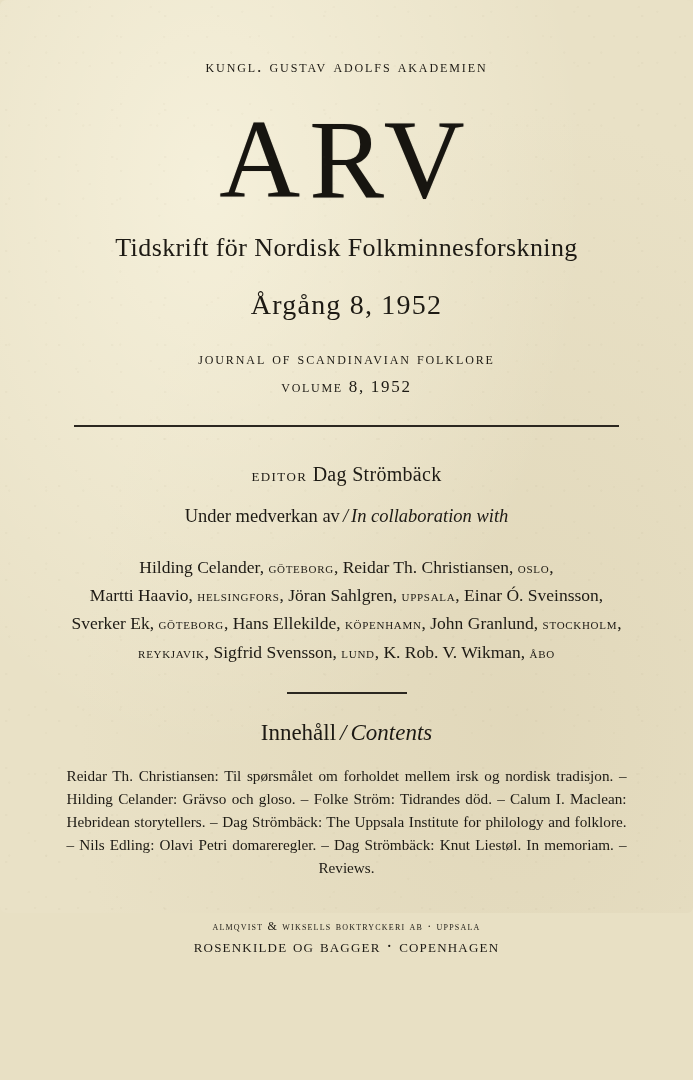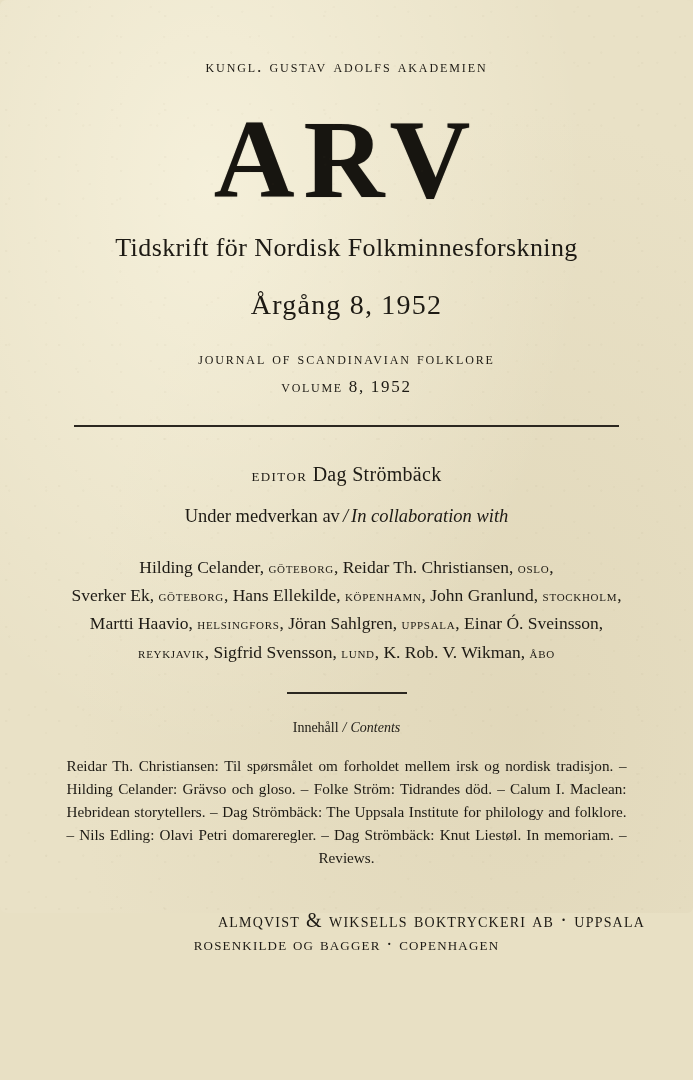--- a/index.html
+++ b/index.html
@@ -51,21 +51,21 @@
     font-variant: small-caps;
     text-transform: lowercase;
   }
   .academy::first-letter { }
 
   .arv-title {
     margin: 26px 0 0 0;
     font-size: 112px;
     line-height: 1;
     letter-spacing: 9px;
-    font-weight: bold;
+    font-weight: normal;
     font-family: "Liberation Serif", serif;
     color: #171510;
     text-shadow: 0 0 1px rgba(23,21,16,0.35);
   }
 
   .subtitle {
     margin: 18px 0 0 0;
     font-size: 26px;
     letter-spacing: 0.4px;
   }
@@ -134,41 +134,40 @@
   }
   .editors-list .sc {
     font-variant: small-caps;
     text-transform: lowercase;
     letter-spacing: 0.7px;
     font-size: 16px;
   }
 
   .contents-head {
     margin: 26px 0 0 0;
-    font-size: 14px;
+    font-size: 23px;
   }
   .contents-head .it { font-style: italic; }
   .contents-head .sep { font-style: italic; padding: 0 4px; }
 
   .contents-body {
     margin: 18px auto 0 auto;
     width: 560px;
     font-size: 15.2px;
     line-height: 1.52;
     text-align: justify;
     text-align-last: center;
   }
 
   .imprint {
     margin: 40px 0 0 0;
-    font-size: 20px;
+    font-size: 12px;
     letter-spacing: 1.2px;
     font-variant: small-caps;
     text-transform: lowercase;
-    text-align: right;
   }
   .imprint2 {
     margin: 2px 0 0 0;
     font-size: 18px;
     letter-spacing: 1.2px;
     font-variant: small-caps;
     text-transform: lowercase;
   }
 </style>
 </head>
@@ -194,22 +193,22 @@
     <span class="sc">Editor</span>
     <span>Dag Strömbäck</span>
   </p>
 
   <p class="collab">
     <span>Under medverkan av</span><span class="sep">/</span><span class="it">In collaboration with</span>
   </p>
 
   <div class="editors-list" id="editors-list">
       <div><span>Hilding Celander, </span><span class="sc">Göteborg</span><span>, Reidar Th. Christiansen, </span><span class="sc">Oslo</span><span>,</span></div>
+      <div><span>Martti Haavio, </span><span class="sc">Helsingfors</span><span>, Jöran Sahlgren, </span><span class="sc">Uppsala</span><span>, Einar Ó. Sveinsson,</span></div>
       <div><span>Sverker Ek, </span><span class="sc">Göteborg</span><span>, Hans Ellekilde, </span><span class="sc">Köpenhamn</span><span>, John Granlund, </span><span class="sc">Stockholm</span><span>,</span></div>
-      <div><span>Martti Haavio, </span><span class="sc">Helsingfors</span><span>, Jöran Sahlgren, </span><span class="sc">Uppsala</span><span>, Einar Ó. Sveinsson,</span></div>
       <div><span class="sc">Reykjavik</span><span>, Sigfrid Svensson, </span><span class="sc">Lund</span><span>, K. Rob. V. Wikman, </span><span class="sc">Åbo</span></div>
     </div>
 
   <hr class="rule-short">
 
   <p class="contents-head">
     <span>Innehåll</span><span class="sep">/</span><span class="it">Contents</span>
   </p>
 
   <p class="contents-body">Reidar Th. Christiansen: Til spørsmålet om forholdet mellem irsk og nordisk tradisjon. – Hilding Celander: Grävso och gloso. – Folke Ström: Tidrandes död. – Calum I. Maclean: Hebridean storytellers. – Dag Strömbäck: The Uppsala Institute for philology and folklore. – Nils Edling: Olavi Petri domareregler. – Dag Strömbäck: Knut Liestøl. In memoriam. – Reviews.</p>

